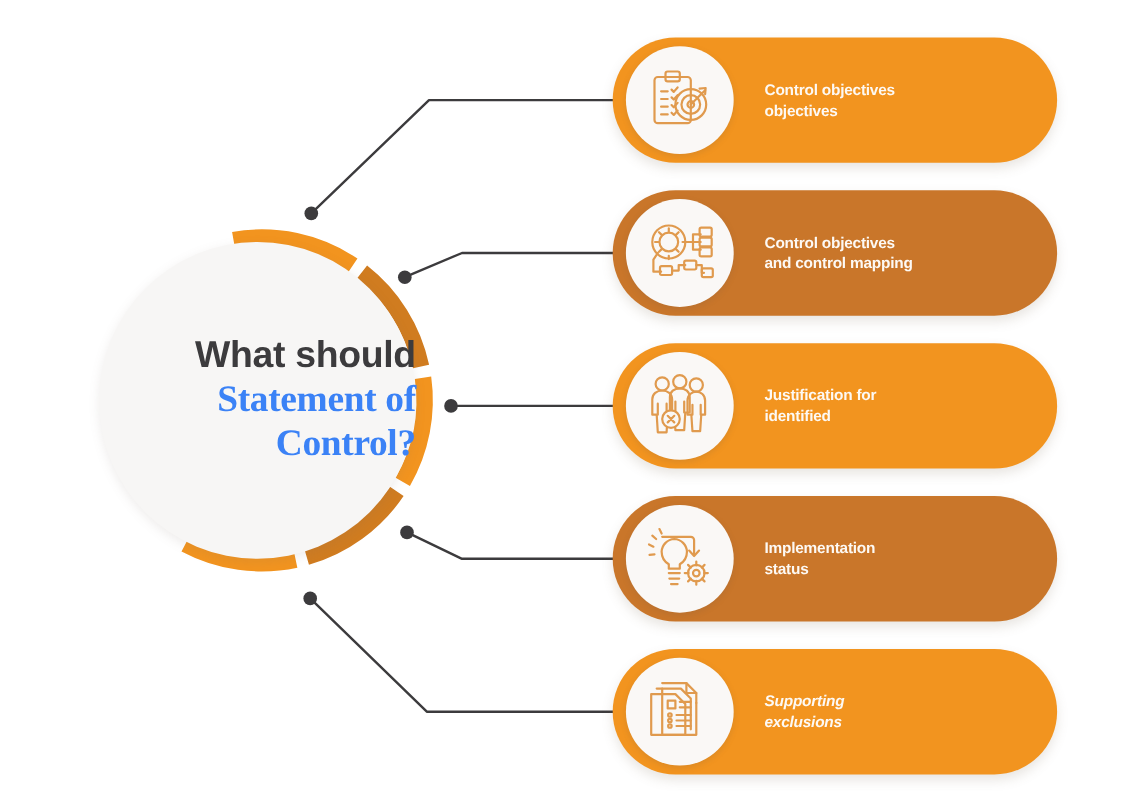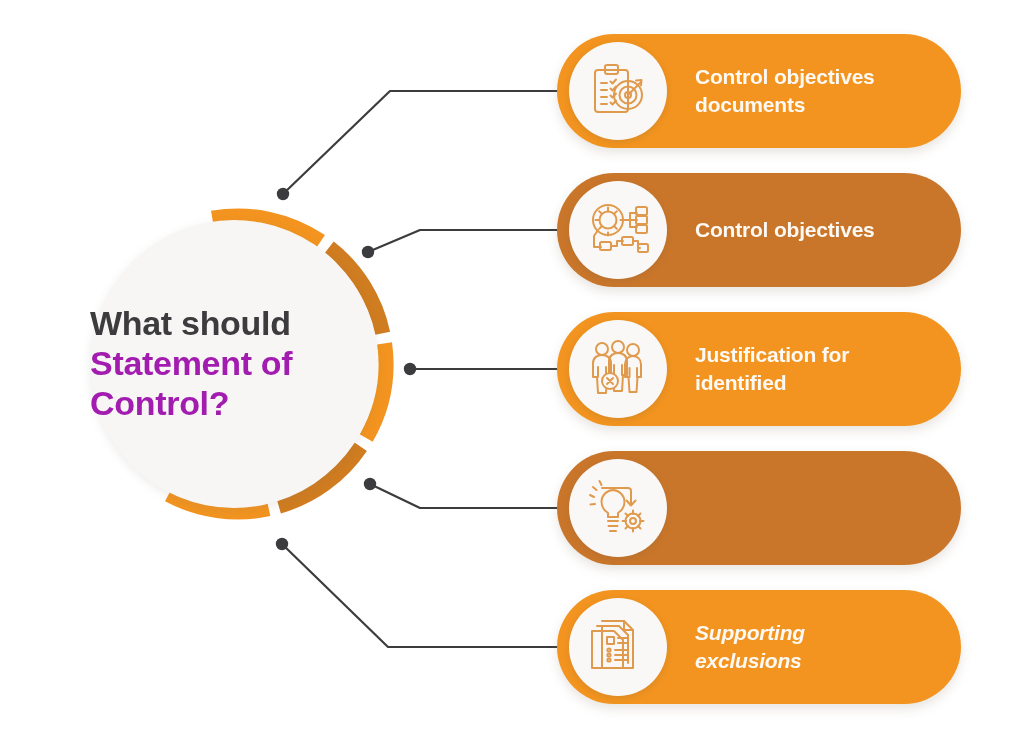--- a/index.html
+++ b/index.html
@@ -53,33 +53,33 @@
     box-shadow: 0 3px 10px rgba(120,110,100,0.13);
   }
   #hub-text {
     position: absolute;
     left: 12px;
     top: 22px;
     width: 288px;
     height: 288px;
     display: flex;
     flex-direction: column;
-    align-items: flex-start;
+    align-items: flex-end;
     justify-content: center;
     text-align: center;
     line-height: 1.17;
   }
   .hub-line {
     font-size: 34px;
     font-weight: bold;
     letter-spacing: -0.3px;
     white-space: nowrap;
   }
   .hub-line.dark  { color: #3c3b3d; }
-  .hub-line.accent{ color: #a21caf; }
+  .hub-line.accent{ color: #3b82f6; font-family: Liberation Serif, serif; }
 
   
   .pill {
     position: absolute;
     left: 557px;
     width: 404px;
     height: 114px;
     border-radius: 57px;
     box-shadow: 0 5px 11px rgba(120,100,80,0.17);
     display: flex;
@@ -101,21 +101,21 @@
     justify-content: center;
     box-shadow: 0 2px 6px rgba(110,90,70,0.18);
   }
   .pill-icon-circle svg { display: block; }
 
   .pill-label {
     position: absolute;
     left: 138px;
     right: 24px;
     color: #fdf9f4;
-    font-size: 21px;
+    font-size: 14px;
     font-weight: bold;
     line-height: 1.33;
     letter-spacing: -0.2px;
   }
 </style>
 </head>
 <body>
 
 <div id="stage">
 
@@ -175,21 +175,21 @@
             <path d="M24.5 22.5l2 2 3.5-4M24.5 29.5l2 2 3.5-4M24.5 36.5l2 2 3.5-4M24.5 43.5l2 2 3.5-4"></path>
             <circle cx="42" cy="36" r="14"></circle>
             <circle cx="42" cy="36" r="8.5"></circle>
             <circle cx="42" cy="36" r="3"></circle>
             <path d="M42 36l13-13"></path>
             <path d="M50 21.5l5.5-0.5-0.5 5.5"></path>
           </svg>
         </div>
         <div class="pill-label">
           <div>Control objectives</div>
-          <div>documents</div>
+          <div>objectives</div>
         </div>
       </div>
       <div class="pill tone-dark" style="top: 173px;">
         <div class="pill-icon-circle">
           <svg width="64" height="64" viewBox="0 0 64 64" fill="none" stroke="#e09a4e" stroke-width="2" stroke-linecap="round" stroke-linejoin="round">
             <circle cx="22" cy="22" r="15"></circle>
             <circle cx="22" cy="22" r="8.5"></circle>
             <path d="M22 12.5v-3M22 34.5v3M12.5 22h-3M34.5 22h3M15.3 15.3l-2.2-2.2M28.7 28.7l2.2 2.2M28.7 15.3l2.2-2.2M15.3 28.7l-2.2 2.2"></path>
             <path d="M12 32l-4 6v11h7"></path>
             <rect x="14" y="44" width="11" height="8" rx="1.5"></rect>
@@ -200,20 +200,21 @@
             <rect x="50" y="18" width="11" height="8" rx="1.5"></rect>
             <rect x="50" y="27" width="11" height="8" rx="1.5"></rect>
             <path d="M25 48h6v-5h6"></path>
             <rect x="36" y="39" width="11" height="8" rx="1.5"></rect>
             <path d="M47 43h5v7h2"></path>
             <rect x="52" y="46" width="10" height="8" rx="1.5"></rect>
           </svg>
         </div>
         <div class="pill-label">
           <div>Control objectives</div>
+          <div>and control mapping</div>
         </div>
       </div>
       <div class="pill tone-light" style="top: 312px;">
         <div class="pill-icon-circle">
           <svg width="64" height="64" viewBox="0 0 64 64" fill="none" stroke="#e09a4e" stroke-width="2" stroke-linecap="round" stroke-linejoin="round">
             <circle cx="16" cy="12" r="6"></circle>
             <path d="M7 26c0-5 4-8 9-8s9 3 9 8v14h-4l-1 16h-8l-1-16H7z"></path>
             <path d="M12 30v10M20 30v10"></path>
             <circle cx="32" cy="10" r="6"></circle>
             <path d="M23 24c0-5 4-8 9-8s9 3 9 8v14h-4l-1 16h-8l-1-16h-4z"></path>
@@ -237,20 +238,24 @@
             <path d="M40.5 24.5l4.5 5 4.5-5"></path>
             <path d="M22 37c-4-2.5-6.5-7-6.5-11.5A12 12 0 0127 14a12 12 0 0111.5 11.5c0 4.5-2.5 9-6.5 11.5v4H22z"></path>
             <path d="M22 45h10M22.5 50h9"></path>
             <path d="M24 55h6"></path>
             <path d="M8 21l-4-2M9 28l-4.5 0.5M10.5 14l-3.5-3M15.5 9l-2-4"></path>
             <circle cx="47" cy="45" r="7.5"></circle>
             <circle cx="47" cy="45" r="3"></circle>
             <path d="M47 34.5v3.5M47 52v3.5M36.5 45H40M54 45h3.5M39.5 37.5l2.5 2.5M52 50l2.5 2.5M54.5 37.5L52 40M39.5 52.5l2.5-2.5"></path>
           </svg>
         </div>
+        <div class="pill-label">
+          <div>Implementation</div>
+          <div>status</div>
+        </div>
       </div>
       <div class="pill tone-light" style="top: 590px; font-style: italic;">
         <div class="pill-icon-circle">
           <svg width="64" height="64" viewBox="0 0 64 64" fill="none" stroke="#e09a4e" stroke-width="2" stroke-linecap="round" stroke-linejoin="round">
             <path d="M6 16h22l9 9v28H6z"></path>
             <path d="M11 11h22l9 9v28"></path>
             <path d="M16 6h22l9 9v9"></path>
             <path d="M47 24v29H16V11"></path>
             <path d="M38 6v9h9"></path>
             <rect x="21" y="22" width="7" height="7"></rect>

